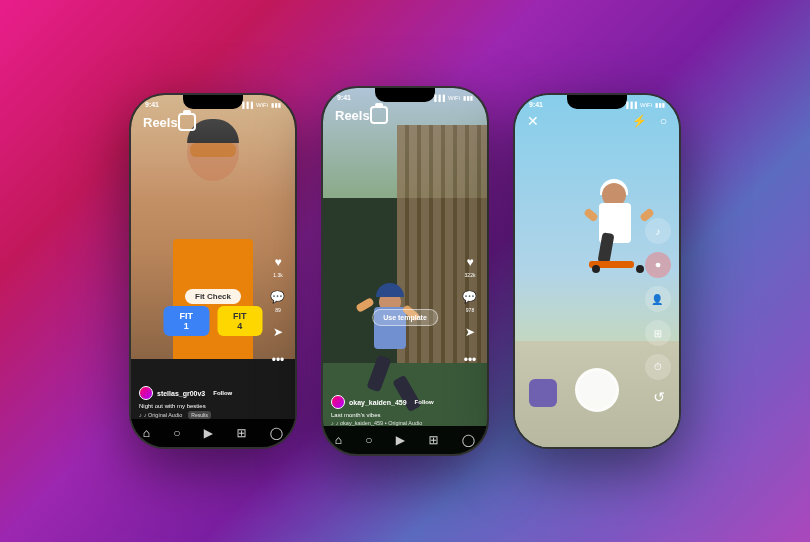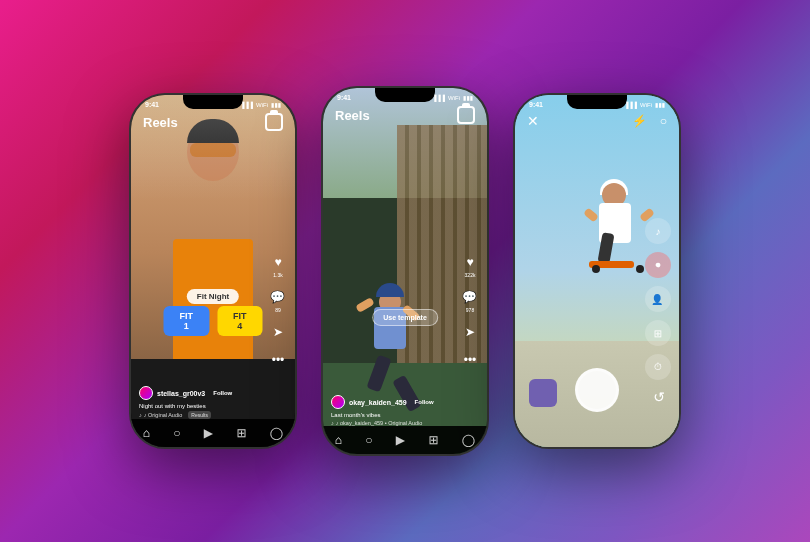--- a/index.html
+++ b/index.html
@@ -128,21 +128,21 @@
       border-radius: 6px;
       opacity: 0.9;
     }
 
     .reels-header {
       position: absolute;
       top: 18px;
       left: 12px;
       right: 12px;
       display: flex;
-      justify-content: space-between;
+      justify-content: flex-start;
       align-items: center;
       z-index: 5;
     }
 
     .reels-title {
       font-size: 13px;
       font-weight: 700;
       color: #fff;
     }
 
@@ -572,21 +572,21 @@
           <span>WiFi</span>
           <span>▮▮▮</span>
         </div>
       </div>
 
       <div class="reels-header">
         <span class="reels-title">Reels</span>
         <div class="camera-icon"></div>
       </div>
 
-      <div class="fit-check-label">Fit Night</div>
+      <div class="fit-check-label">Fit Check</div>
 
       <div class="fit-buttons">
         <button class="fit-btn fit-btn-1">FIT 1</button>
         <button class="fit-btn fit-btn-2">FIT 4</button>
       </div>
 
       <div class="right-actions">
         <div class="action-item">
           <div class="action-icon">♥</div>
           <span class="action-count">1.3k</span>

